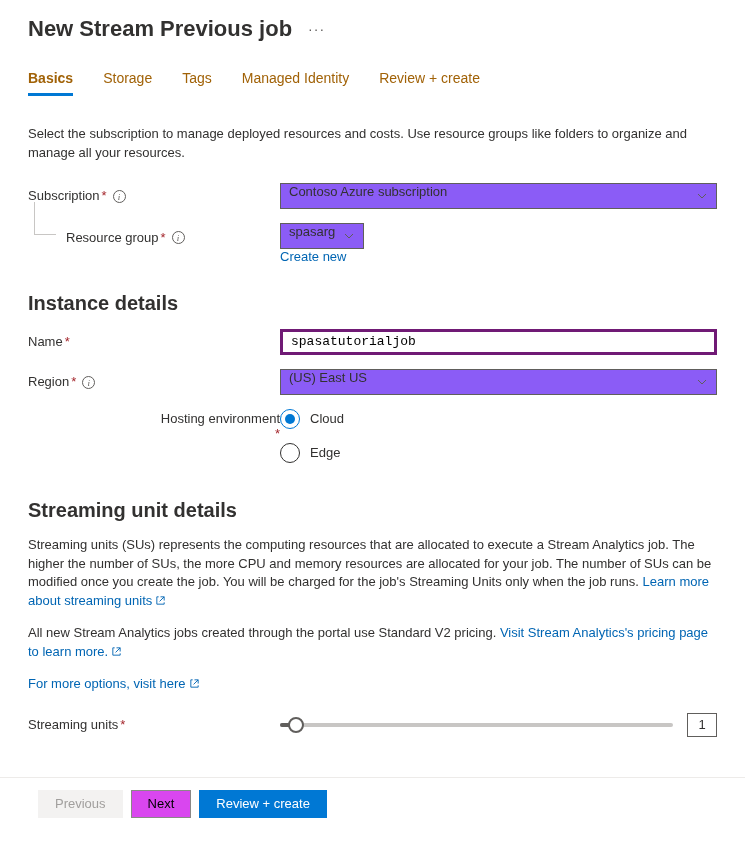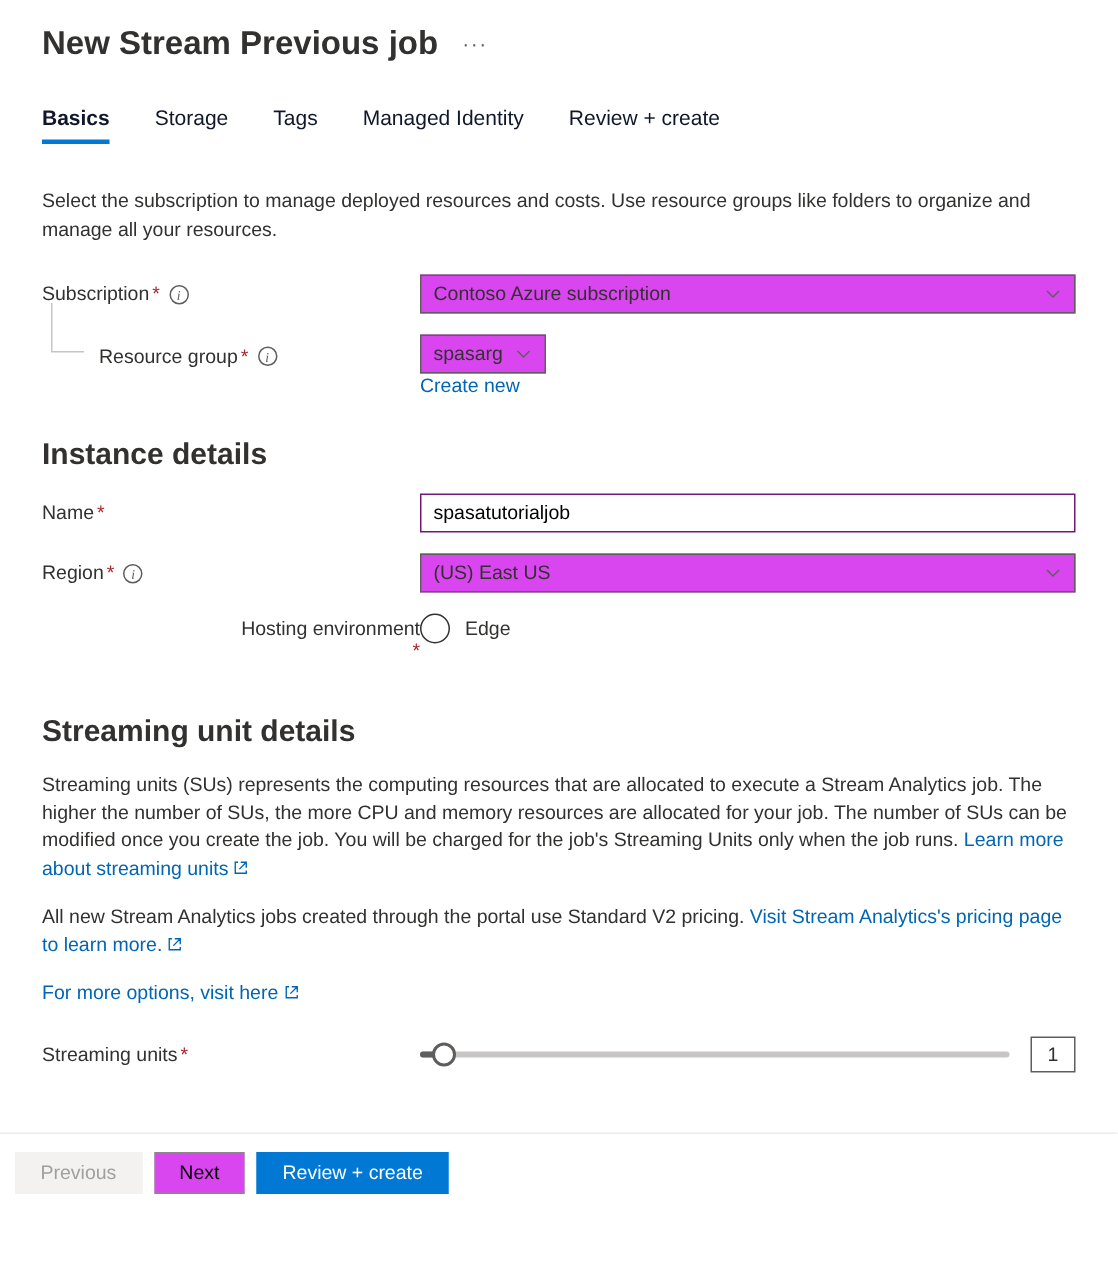--- a/index.html
+++ b/index.html
@@ -32,21 +32,21 @@
   .tabs {
     display: flex;
     gap: 30px;
     border-bottom: 1px solid transparent;
     margin-bottom: 28px;
   }
   .tab {
     padding: 6px 0 10px 0;
     font-size: 14px;
     cursor: pointer;
-    color: #0f172a;
+    color: #a16207;
     position: relative;
   }
   .tab.active {
     font-weight: 600;
   }
   .tab.active::after {
     content: "";
     position: absolute;
     left: 0; right: 0; bottom: 0;
     height: 3px;
@@ -82,42 +82,41 @@
     color: #605e5c;
     margin-left: 6px;
     font-style: italic;
     font-family: Georgia, serif;
     cursor: help;
   }
   .dropdown {
     width: 100%;
     height: 26px;
     border: 1px solid #605e5c;
-    background: #d946ef;
+    background: #8b5cf6;
     padding: 0 28px 0 8px;
     font-size: 13px;
     position: relative;
     display: flex;
-    align-items: center;
     cursor: pointer;
   }
   .dropdown .chev {
     position: absolute;
     right: 8px;
     top: 50%;
     transform: translateY(-50%);
   }
   .chev svg { display:block; }
   .textinput {
     width: 100%;
     height: 26px;
-    border: 1px solid #701a75;
+    border: 3px solid #701a75;
     padding: 0 8px;
     font-size: 13px;
-    font-family: Liberation Sans, sans-serif;
+    font-family: Liberation Mono, monospace;
   }
   .link {
     color: #0065b3;
     text-decoration: none;
     cursor: pointer;
   }
   .ext-icon {
     display: inline-block;
     margin-left: 3px;
     vertical-align: -1px;
@@ -220,21 +219,21 @@
     border: 1px solid #605e5c;
     margin-left: 14px;
     display:flex;
     align-items:center;
     justify-content:center;
     font-size:13px;
   }
   .footer-bar {
     margin: 40px -28px 0 -28px;
     border-top: 1px solid #edebe9;
-    padding: 12px 10px;
+    padding: 12px 38px;
     display:flex;
     gap: 8px;
   }
   .btn {
     height: 28px;
     padding: 0 16px;
     font-size: 13px;
     font-family: inherit;
     border: 1px solid #8a8886;
     background: #d946ef;
@@ -342,20 +341,26 @@
     </div>
   </div>
 </div>
 
 <div class="form-row" style="align-items:flex-start;">
   <div class="label-col" style="padding-top:2px;flex-direction:column;">
     <span class="label-text">Hosting environment</span>
     <span class="required">*</span>
   </div>
   <div class="field-col">
+    <div class="radio-row">
+      <div class="radio-outer checked">
+        <div class="radio-inner"></div>
+      </div>
+      <span>Cloud</span>
+    </div>
     <div class="radio-row" style="margin-bottom:0">
       <div class="radio-outer"></div>
       <span>Edge</span>
     </div>
   </div>
 </div>
 
 <div class="section-title" style="margin-top:36px;">Streaming unit details</div>
 
 <div class="paragraph">

